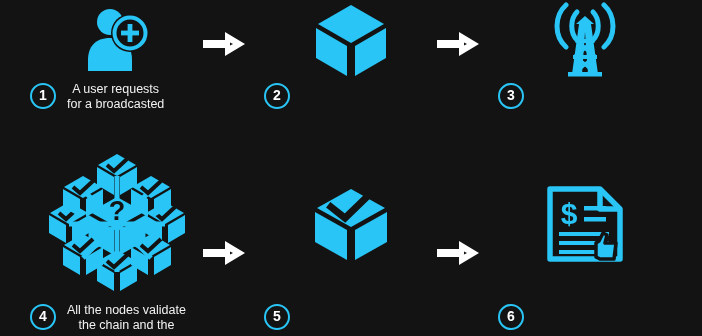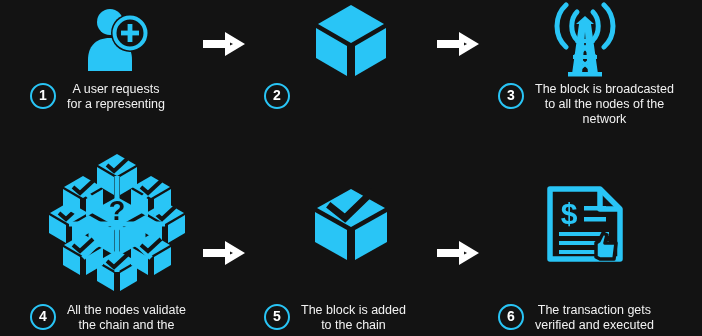--- a/index.html
+++ b/index.html
@@ -120,21 +120,21 @@
             <circle cx="49" cy="28" r="19" fill="#131313"></circle>
             <circle cx="49" cy="28" r="15.5" fill="none" stroke="#29c5f6" stroke-width="4"></circle>
             <rect x="46.6" y="19" width="4.8" height="18" fill="#29c5f6"></rect>
             <rect x="40" y="25.6" width="18" height="4.8" fill="#29c5f6"></rect>
           </svg>
         </span>
       </div>
       <div class="caption">
         <div class="badge">1</div>
         <div class="caption-text">A user requests
-for a representing</div>
+for a broadcasted</div>
       </div>
     </div>
 
     <div class="step">
       <div class="icon-area">
         <span>
           <svg width="76" height="76" viewBox="0 0 76 76">
             <path d="M38 3 L71 22 L38 41 L5 22 Z" fill="#29c5f6"></path>
             <path d="M3 26 L34 44 L34 74 L3 56 Z" fill="#29c5f6"></path>
             <path d="M73 26 L42 44 L42 74 L73 56 Z" fill="#29c5f6"></path>
@@ -159,23 +159,20 @@
             <rect x="33.5" y="37" width="19" height="4" fill="#29c5f6"></rect>
             <rect x="31" y="53" width="24" height="4" fill="#29c5f6"></rect>
             <path d="M34 37 L50 53 M52 37 L36 53" stroke="#29c5f6" stroke-width="3.4"></path>
             <path d="M32 53 L52 70 M54 53 L34 70" stroke="#29c5f6" stroke-width="3.4"></path>
             <rect x="26" y="70" width="34" height="4.5" fill="#29c5f6"></rect>
           </svg>
         </span>
       </div>
       <div class="caption">
         <div class="badge">3</div>
-        <div class="caption-text">The block is broadcasted
-to all the nodes of the
-network</div>
       </div>
     </div>
   </div>
 
   <div class="row row-bottom">
 
     <div class="step">
       <div class="icon-area">
         <span>
           <svg width="148" height="148" viewBox="0 0 148 148">
@@ -267,22 +264,20 @@
           <svg width="80" height="80" viewBox="0 0 80 80">
             <path d="M40 5 L74 24 L40 43 L6 24 Z" fill="#29c5f6"></path>
             <path d="M4 28 L36 46 L36 76 L4 58 Z" fill="#29c5f6"></path>
             <path d="M76 28 L44 46 L44 76 L76 58 Z" fill="#29c5f6"></path>
             <path d="M20 23 L34 34 L60 9" fill="none" stroke="#131313" stroke-width="7" stroke-linecap="square"></path>
           </svg>
         </span>
       </div>
       <div class="caption">
         <div class="badge">5</div>
-        <div class="caption-text">The block is added
-to the chain</div>
       </div>
     </div>
 
     <div class="step">
       <div class="icon-area">
         <span>
           <svg width="82" height="82" viewBox="0 0 82 82">
             <path d="M6 6 L56 6 L76 26 L76 76 L6 76 Z" fill="none" stroke="#29c5f6" stroke-width="5.5" stroke-linejoin="round"></path>
             <path d="M56 6 L56 26 L76 26" fill="none" stroke="#29c5f6" stroke-width="5.5" stroke-linejoin="round"></path>
             <text x="25" y="41" font-family="'Liberation Sans', sans-serif" font-size="30" font-weight="bold" fill="#29c5f6" text-anchor="middle">$</text>
@@ -290,22 +285,20 @@
             <rect x="40" y="34" width="22" height="4.5" fill="#29c5f6"></rect>
             <rect x="15" y="49" width="50" height="4" fill="#29c5f6"></rect>
             <rect x="15" y="58" width="50" height="4" fill="#29c5f6"></rect>
             <rect x="15" y="67" width="50" height="4" fill="#29c5f6"></rect>
             <path d="M55 58 L59 50 L63 52 L61 60 L72 60 L70 76 L56 76 L52 74 L52 60 Z" fill="#29c5f6" stroke="#131313" stroke-width="3.5" stroke-linejoin="round"></path>
           </svg>
         </span>
       </div>
       <div class="caption">
         <div class="badge">6</div>
-        <div class="caption-text">The transaction gets
-verified and executed</div>
       </div>
     </div>
   </div>
 
   <div class="arrow arrow-1">
     <svg width="44" height="26" viewBox="0 0 44 26">
       <rect x="0" y="9" width="27" height="8" fill="#ffffff"></rect>
       <path d="M22 1 L42 13 L22 25 L22 17 L30 13 L22 9 Z" fill="#ffffff"></path>
     </svg>
   </div>

